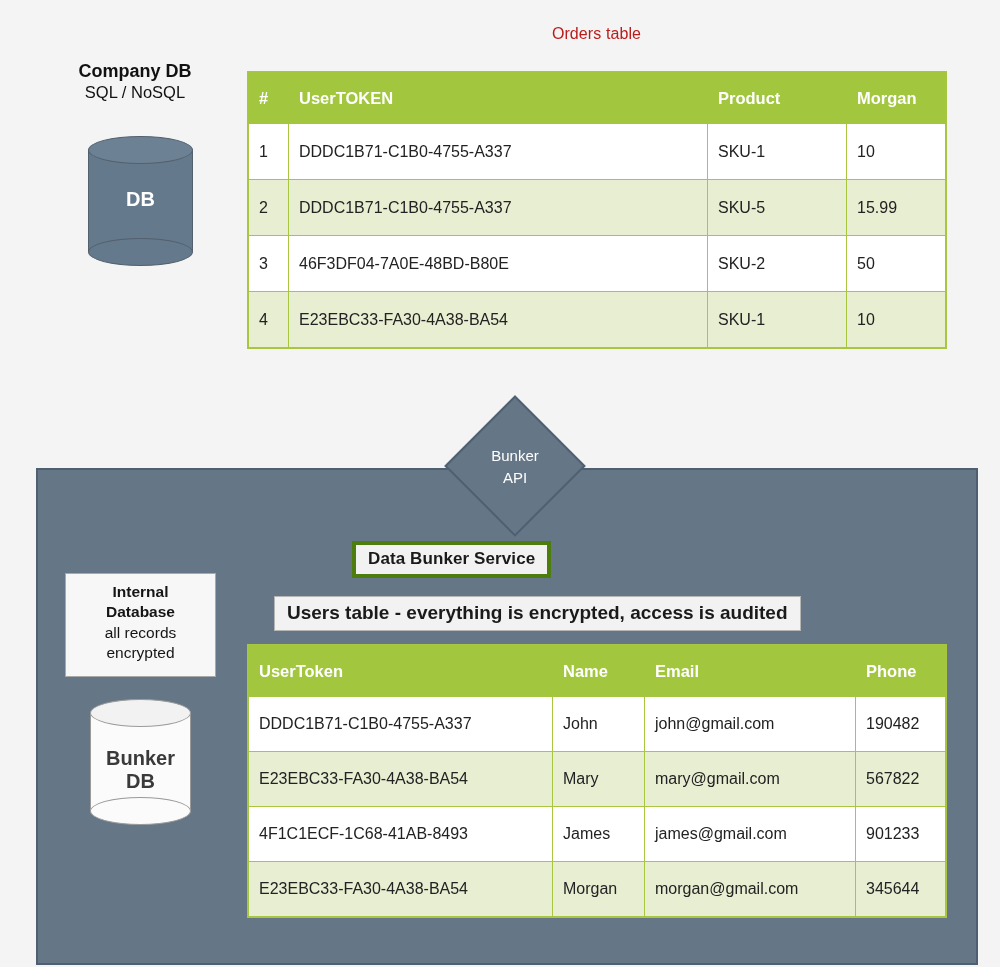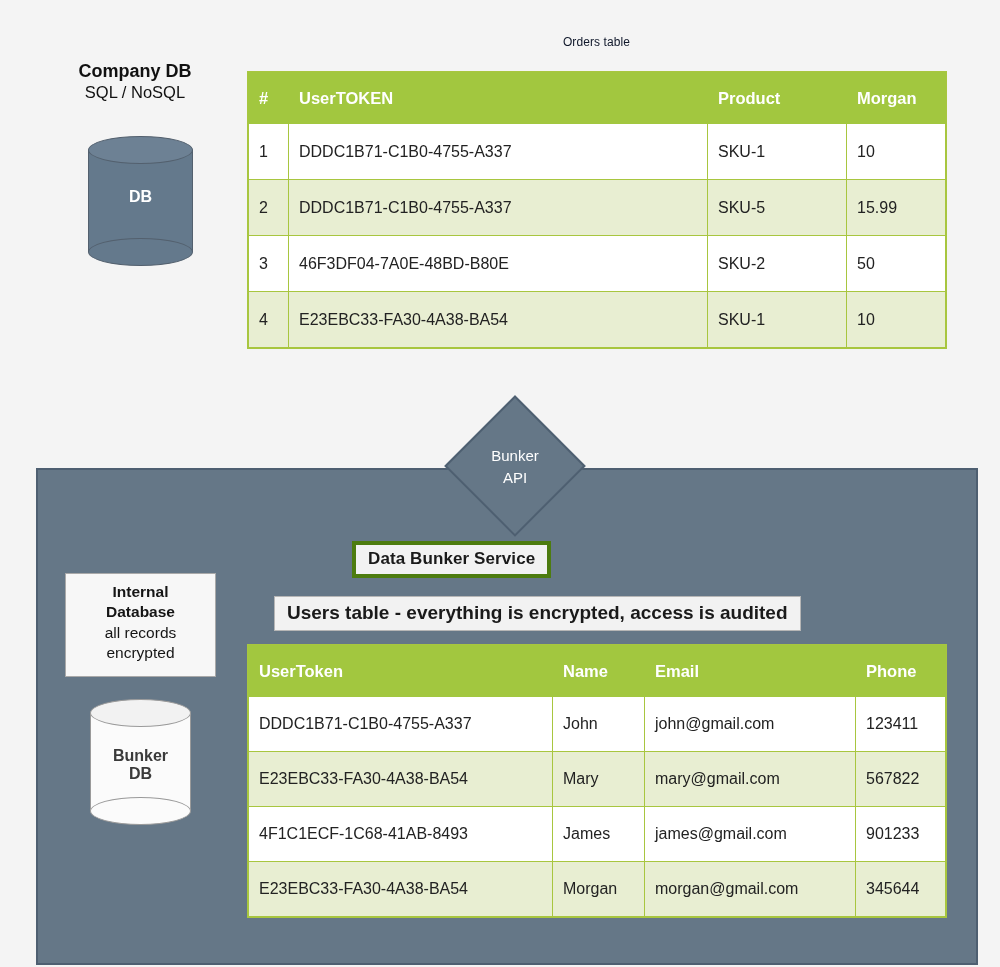--- a/index.html
+++ b/index.html
@@ -12,25 +12,25 @@
     position: relative;
     background: #f4f4f4;
     font-family: "Liberation Sans", sans-serif;
     overflow: hidden;
   }
 
   
   #orders-title {
     position: absolute;
     left: 248px;
-    top: 35px;
+    top: 25px;
     width: 697px;
     text-align: center;
-    font-size: 12px;
-    color: #0f172a;
+    font-size: 16px;
+    color: #b91c1c;
     letter-spacing: .1px;
   }
 
   #company-db-label {
     position: absolute;
     left: 30px;
     top: 60px;
     width: 210px;
     text-align: center;
     color: #111;
@@ -78,21 +78,21 @@
     height: 28px;
     border-radius: 50%;
     box-sizing: border-box;
     border: 1.5px solid #53606e;
   }
   .cyl .cyl-label {
     position: absolute;
     left: 0;
     width: 100%;
     text-align: center;
-    font-size: 16px;
+    font-size: 20px;
     font-weight: bold;
     line-height: 1.15;
     z-index: 5;
   }
 
   #company-db-cyl {
     left: 88px;
     top: 136px;
     width: 105px;
     height: 130px;
@@ -361,21 +361,21 @@
       <th>Name</th>
       <th>Email</th>
       <th>Phone</th>
     </tr>
   </thead>
   <tbody>
     <tr>
       <td>DDDC1B71-C1B0-4755-A337</td>
       <td>John</td>
       <td>john@gmail.com</td>
-      <td>123411</td>
+      <td>190482</td>
     </tr>
     <tr>
       <td>E23EBC33-FA30-4A38-BA54</td>
       <td>Mary</td>
       <td>mary@gmail.com</td>
       <td>567822</td>
     </tr>
     <tr>
       <td>4F1C1ECF-1C68-41AB-8493</td>
       <td>James</td>

